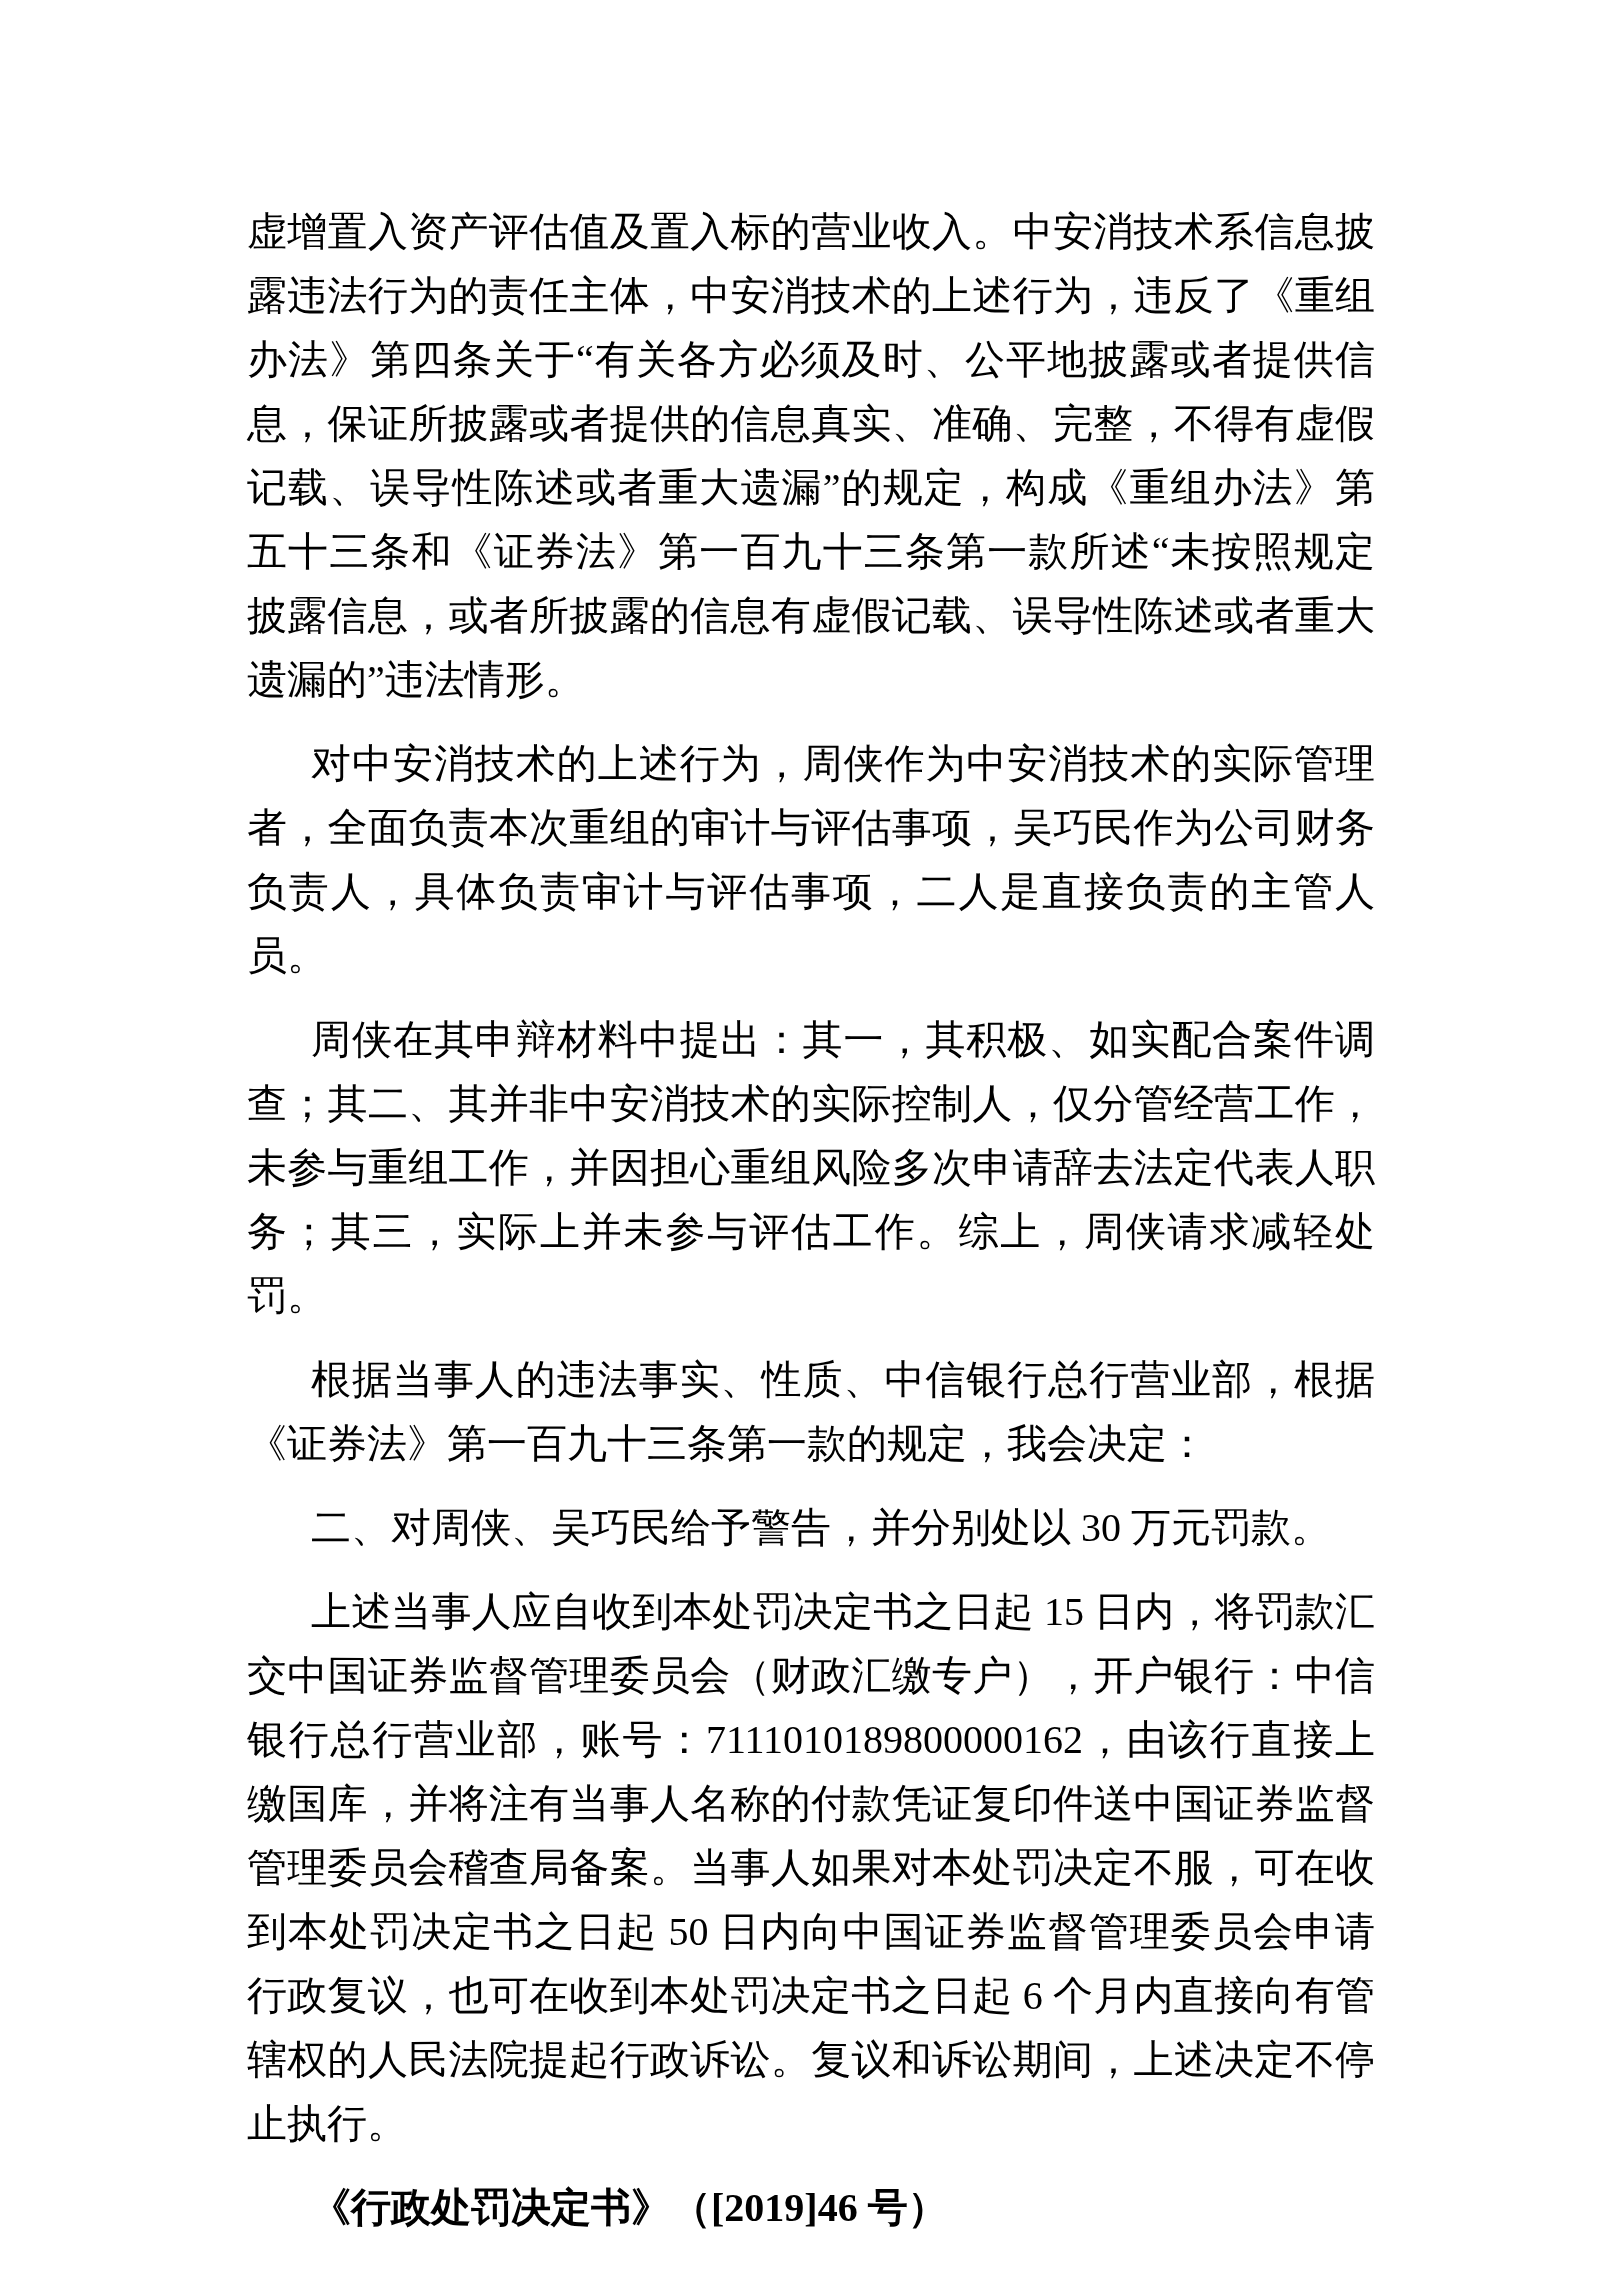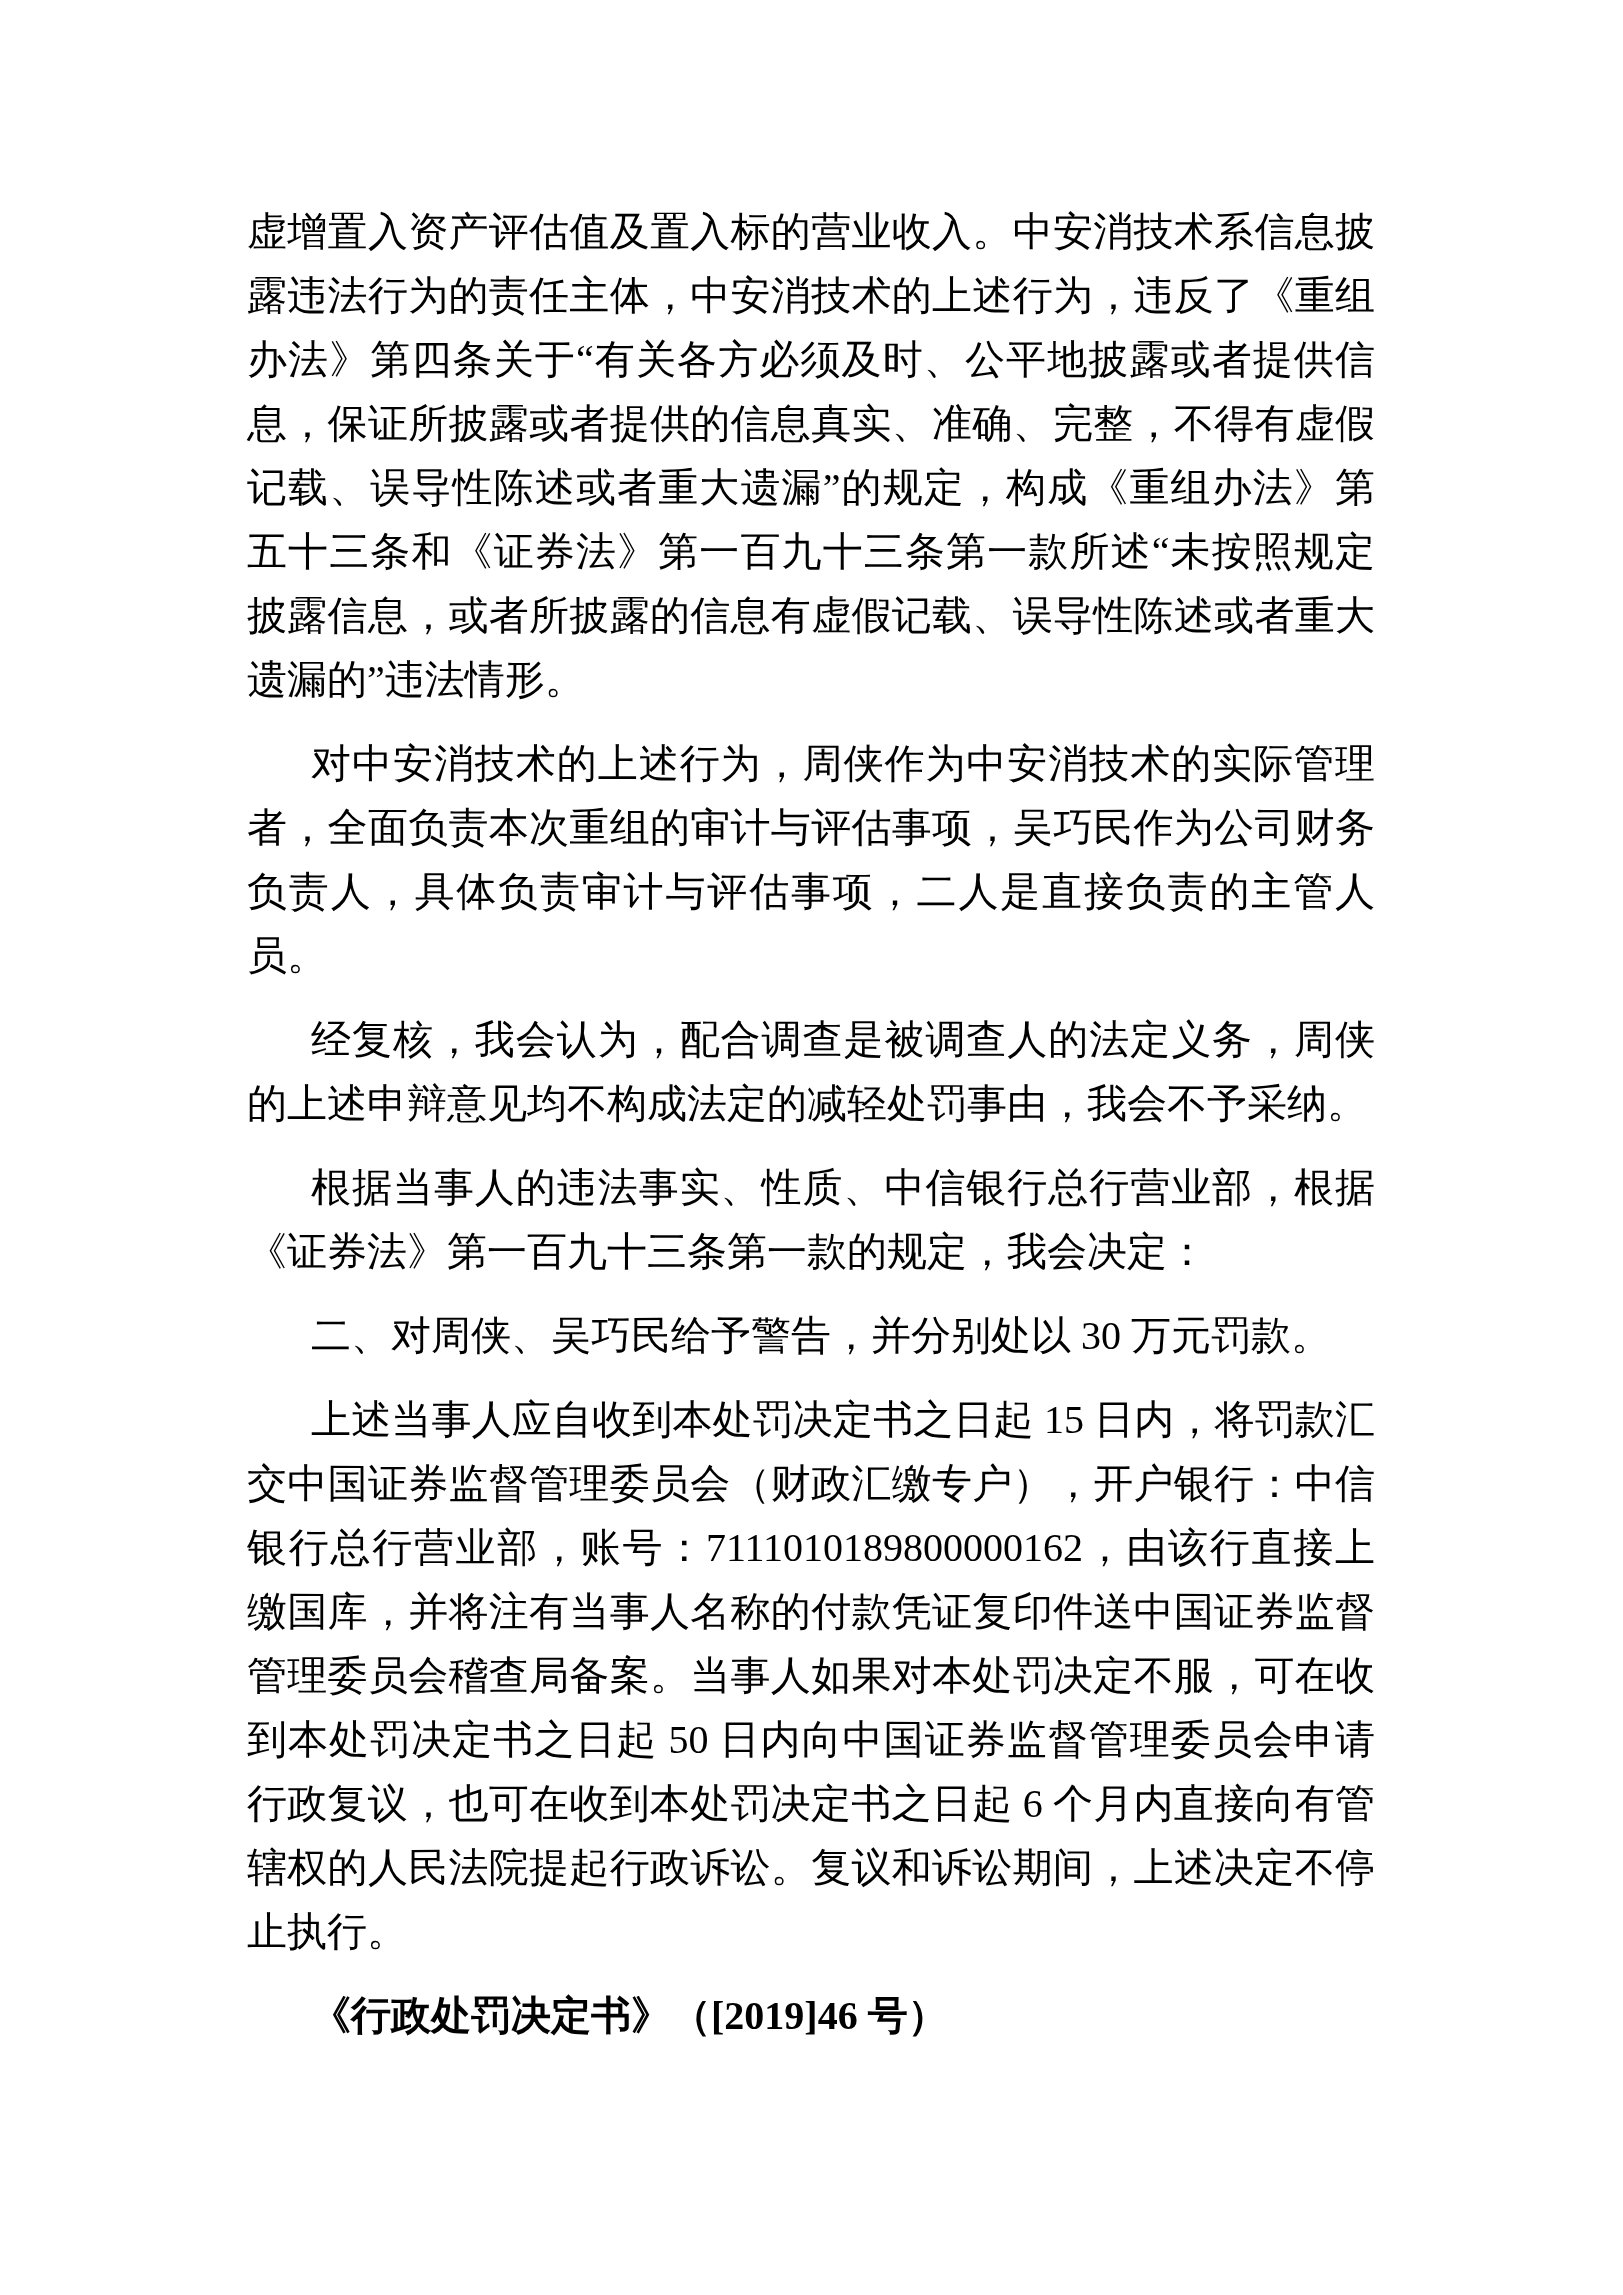--- a/index.html
+++ b/index.html
@@ -50,20 +50,20 @@
     margin-bottom: 0;
   }
 </style>
 </head>
 <body>
 
 <div class="page">
   <div class="content">
     <p class="para-noindent">虚增置入资产评估值及置入标的营业收入。中安消技术系信息披露违法行为的责任主体，中安消技术的上述行为，违反了《重组办法》第四条关于“有关各方必须及时、公平地披露或者提供信息，保证所披露或者提供的信息真实、准确、完整，不得有虚假记载、误导性陈述或者重大遗漏”的规定，构成《重组办法》第五十三条和《证券法》第一百九十三条第一款所述“未按照规定披露信息，或者所披露的信息有虚假记载、误导性陈述或者重大遗漏的”违法情形。</p>
     <p class="para-indent">对中安消技术的上述行为，周侠作为中安消技术的实际管理者，全面负责本次重组的审计与评估事项，吴巧民作为公司财务负责人，具体负责审计与评估事项，二人是直接负责的主管人员。</p>
-    <p class="para-indent">经复核，我会认为，配合调查是被调查人的法定义务，周侠的上述申辩意见均不构成法定的减轻处罚事由，我会不予采纳。</p>
+    <p class="para-indent">周侠在其申辩材料中提出：其一，其积极、如实配合案件调查；其二、其并非中安消技术的实际控制人，仅分管经营工作，未参与重组工作，并因担心重组风险多次申请辞去法定代表人职务；其三，实际上并未参与评估工作。综上，周侠请求减轻处罚。</p>
     <p class="para-indent">根据当事人的违法事实、性质、中信银行总行营业部，根据《证券法》第一百九十三条第一款的规定，我会决定：</p>
     <p class="para-indent">二、对周侠、吴巧民给予警告，并分别处以 30 万元罚款。</p>
     <p class="para-indent">上述当事人应自收到本处罚决定书之日起 15 日内，将罚款汇交中国证券监督管理委员会（财政汇缴专户），开户银行：中信银行总行营业部，账号：7111010189800000162，由该行直接上缴国库，并将注有当事人名称的付款凭证复印件送中国证券监督管理委员会稽查局备案。当事人如果对本处罚决定不服，可在收到本处罚决定书之日起 50 日内向中国证券监督管理委员会申请行政复议，也可在收到本处罚决定书之日起 6 个月内直接向有管辖权的人民法院提起行政诉讼。复议和诉讼期间，上述决定不停止执行。</p>
     <p class="para-indent closing-ref">《行政处罚决定书》（[2019]46 号）</p>
   </div>
 </div>
 
 
 </body></html>

